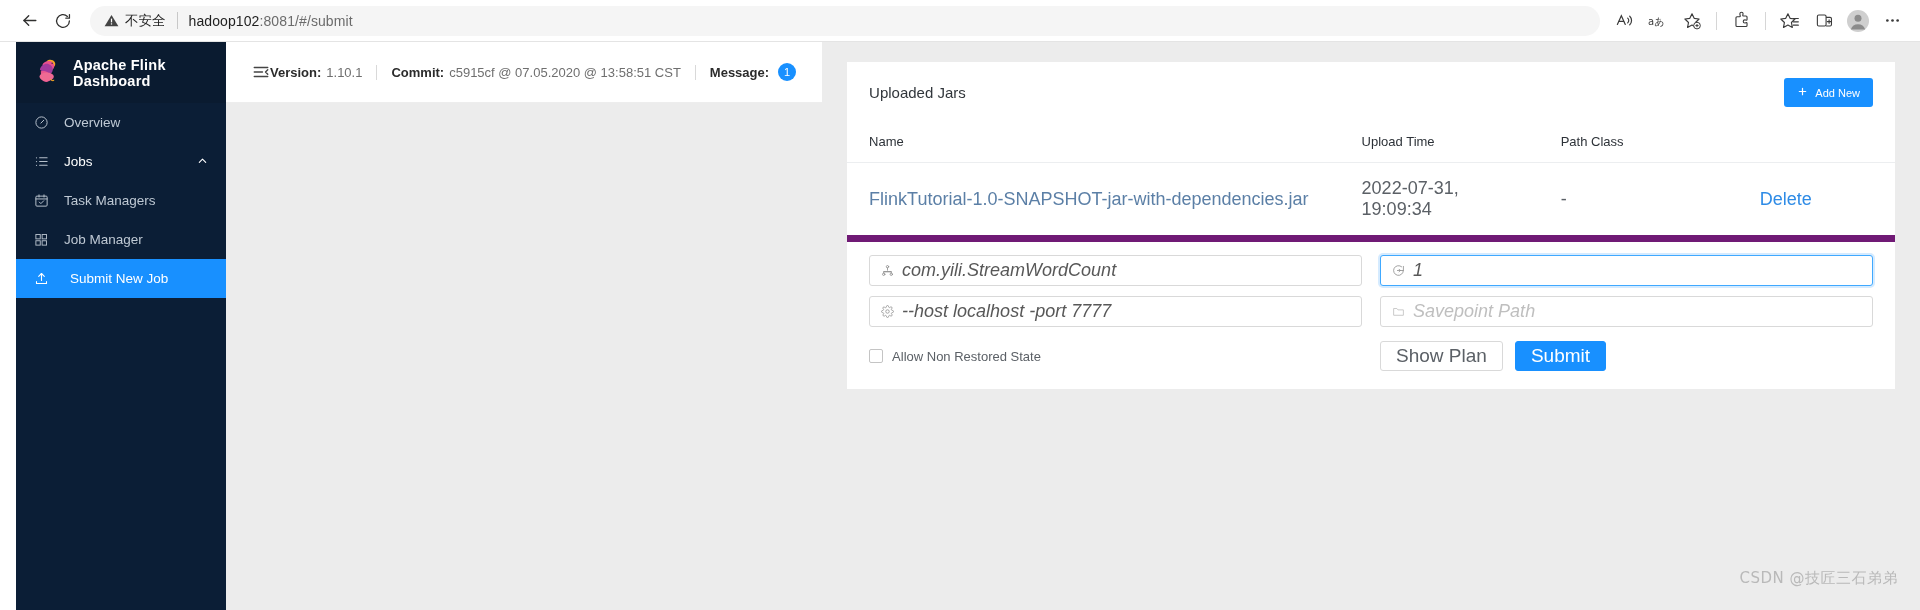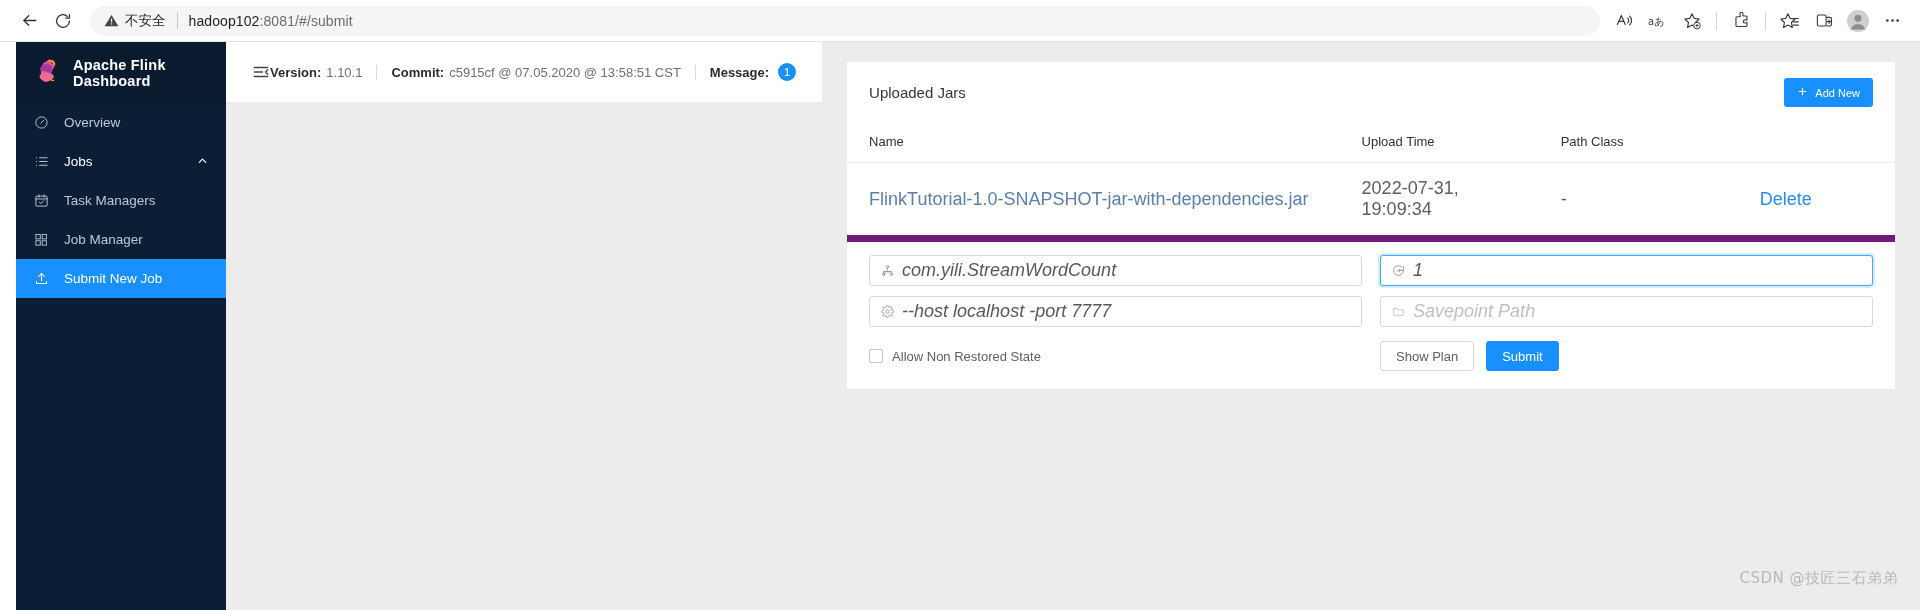--- a/index.html
+++ b/index.html
@@ -82,21 +82,21 @@
     cursor: pointer; position: relative;
   }
   .nav-item .nav-ico {
     width: 20px; flex: 0 0 20px; display:flex; align-items:center; justify-content:flex-start;
     margin-right: 10px; color: #b6c0cb;
   }
   .nav-item.active-parent { color: #ffffff; }
   .nav-item.sub { padding-left: 37px; font-size: 13px; }
   #jobs-submenu { background: #061325; }
   .nav-item.selected {
-    background: #1890ff; color: #ffffff;
+    background: #1890ff; color: #ffffff; gap: 6px;
   }
   .nav-item.selected .nav-ico { color:#fff; }
   .nav-item .caret { position:absolute; right:18px; top:50%; transform:translateY(-50%); }
 
   
   #main { flex: 1 1 auto; display: flex; flex-direction: row; min-width: 0; background:#ececec; }
   #topbar {
     height: 61px; background: #ffffff;
     display: flex; align-items: center;
     padding: 0 26px 0 26px;
@@ -170,21 +170,21 @@
   .field .ftxt.ph { color: #bfbfbf; }
   .form-row-last { display:flex; gap:18px; align-items:center; margin-top: 14px;}
   .half { flex: 1 1 0; display:flex; align-items:center; }
   .cbox {
     width: 14px; height: 14px; border: 1px solid #c4c4c4;
     border-radius: 2px; background:#fff; margin-right: 9px; cursor:pointer;
   }
   .cbox-label { font-size: 13px; color:#5b6066; cursor:pointer;}
   .btn {
     height: 30px; padding: 0 15px; border-radius:3px;
-    font-size: 13px; cursor:pointer;
+    font-size: 19px; cursor:pointer;
     font-family: "Liberation Sans", sans-serif;
   }
   .btn-default { background:#fff; border:1px solid #d9d9d9; color:#5b6066; }
   .btn-primary { background:#1890ff; border:1px solid #1890ff; color:#fff; margin-left: 12px; }
 
   #watermark {
     position: absolute; right: 22px; bottom: 22px;
     font-size: 15px; color: #b9b9b9;
     font-family: "DejaVu Sans", sans-serif;
     letter-spacing: .5px;

